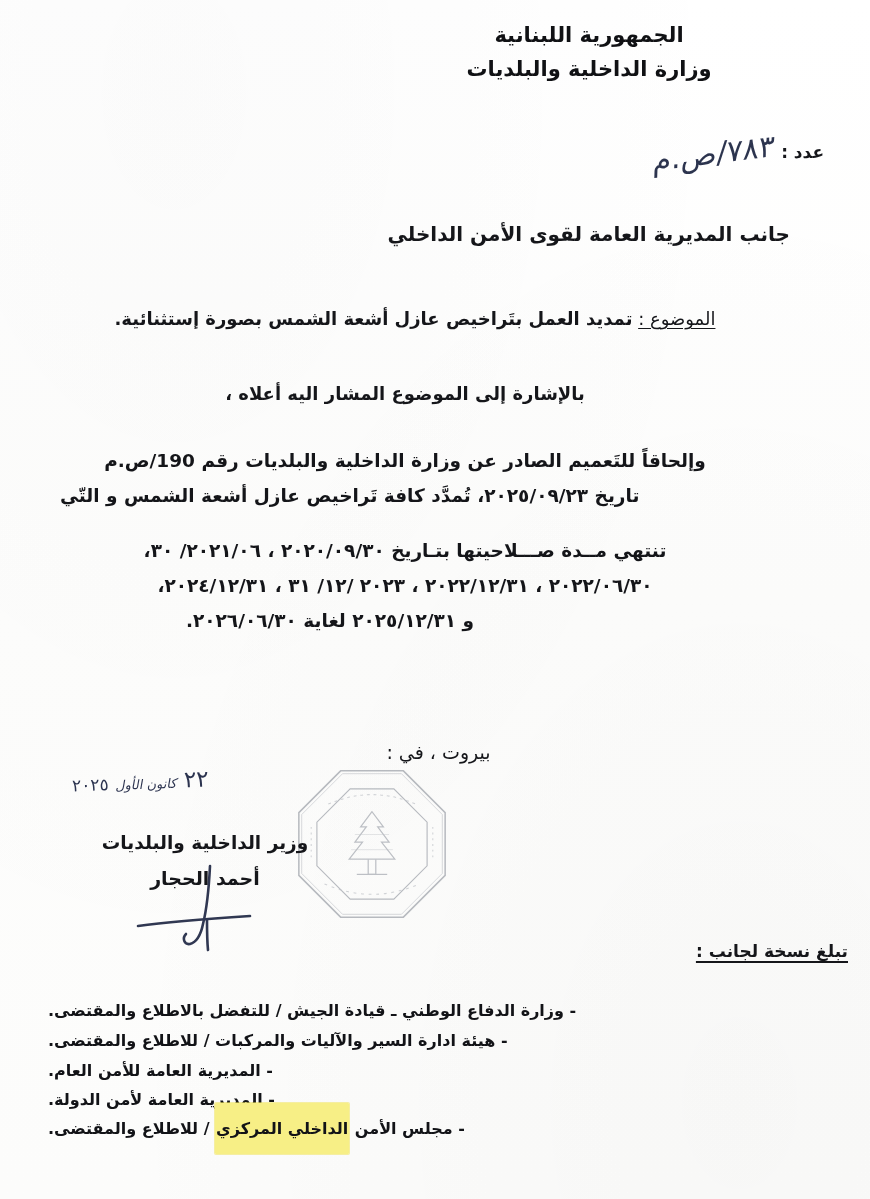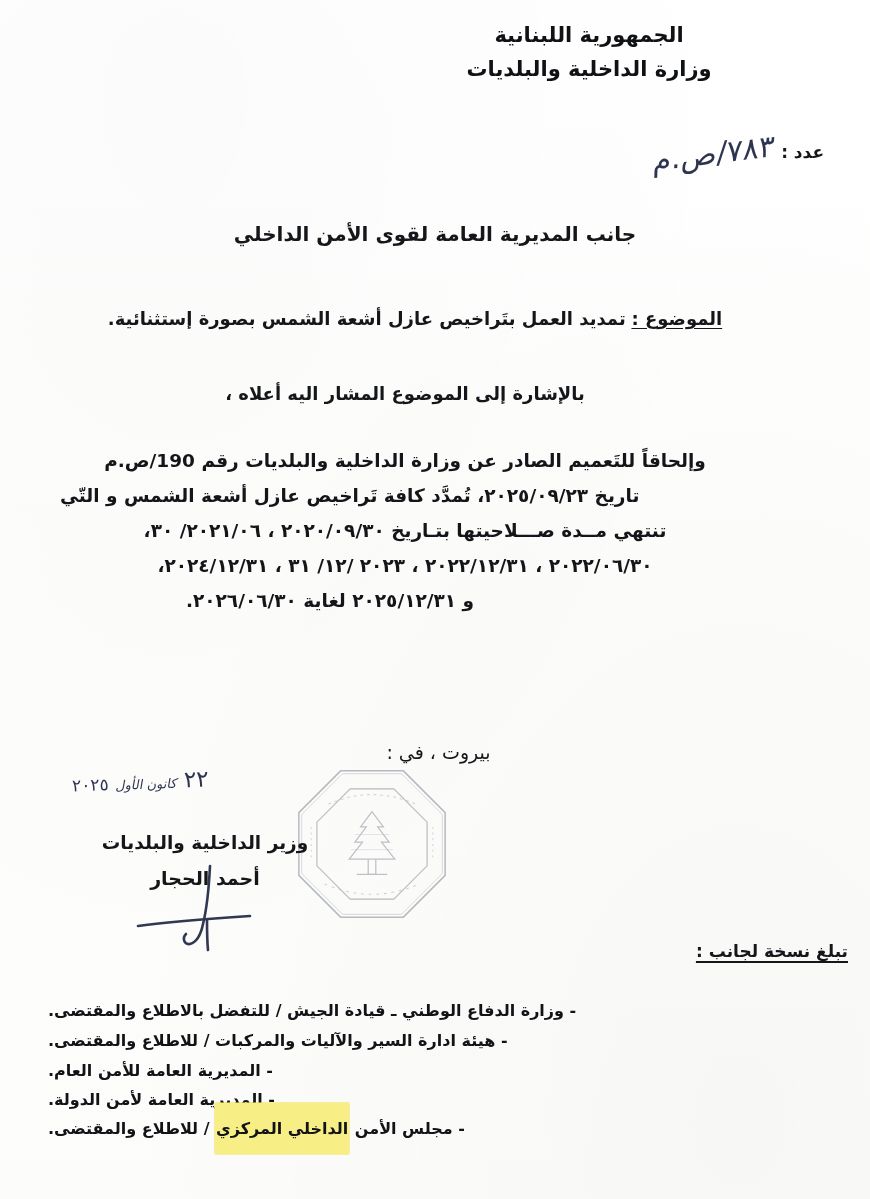--- a/index.html
+++ b/index.html
@@ -80,38 +80,38 @@
     font-weight: 500;
     opacity: 0.92;
   }
 
   
   .addressee {
     position: absolute;
     top: 222px;
     right: 0;
     left: 0;
-    text-align: center;
     font-size: 20px;
     font-weight: bold;
+    padding-right: 80px;
   }
 
   
   .subject {
     position: absolute;
     top: 308px;
     right: 0;
     left: 0;
     text-align: center;
     font-size: 18px;
     padding-right: 40px;
     white-space: nowrap;
   }
   .subject .subj-label {
-    font-weight: bold;
+    font-weight: normal;
     text-decoration: underline;
     text-underline-offset: 3px;
     text-align: center;
   }
   .subject .subj-text {
     font-weight: bold;
   }
 
   
   .refphrase {
@@ -136,21 +136,21 @@
     line-height: 35px;
     font-weight: 600;
     color: #141519;
   }
   .body-block .bl {
     white-space: nowrap;
     display: block;
   }
   .bl.l1 { text-align: center; }
   .bl.l2 { text-align: left; }
-  .bl.l3 { text-align: center; letter-spacing: 0.4px; }
+  .bl.l3 { text-align: center; letter-spacing: 0.4px; margin-top: 20px; }
   .bl.l4 { text-align: center; }
   .bl.l5 { text-align: center; }
   .bl.l6 { text-align: center; padding-right: 150px; }
 
   
   .placeline {
     position: absolute;
     top: 741px;
     right: 0;
     left: 0;

